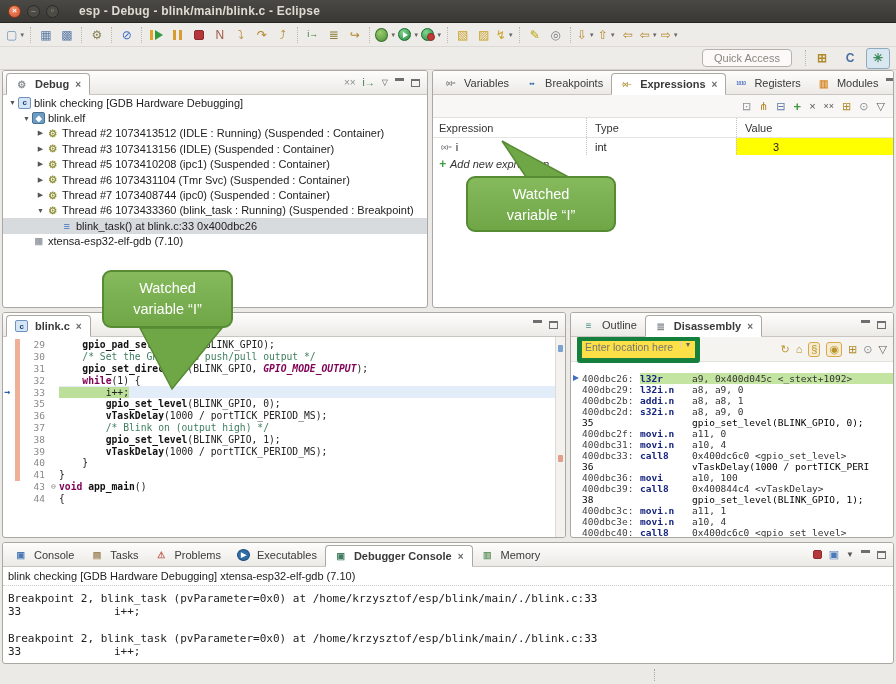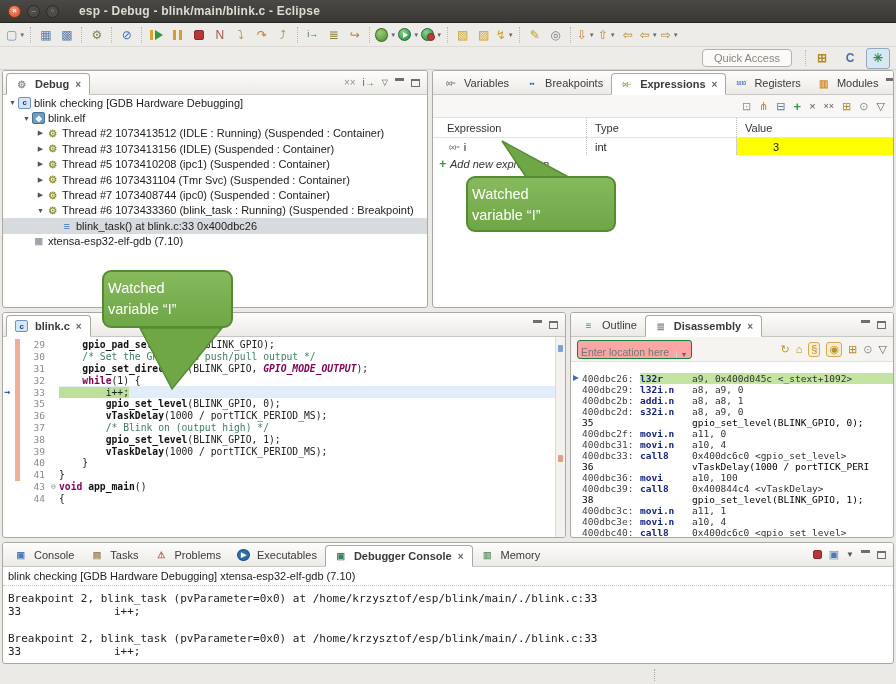--- a/index.html
+++ b/index.html
@@ -54,21 +54,21 @@
   
   .dbg-body{overflow:hidden;height:calc(100% - 23px)}
   .trow{height:15.4px;display:flex;align-items:center;white-space:nowrap;font-size:11px}
   .trow .exp{width:11px;font-size:7px;color:#555;text-align:center;flex:0 0 auto}
   .trow.sel{background:var(--sel,#D8DBDE)}
 
   
   .exp-toolbar{height:22px;display:flex;justify-content:flex-end;align-items:center;gap:8px;padding-right:8px;background:#F8F7F5;border-bottom:1px solid #E3E1DD}
   .exp-toolbar .ti{font-size:11px;line-height:1}
   .tblhead{display:flex;height:19px;align-items:center;border-bottom:1px solid #E6E4E0;color:#333}
-  .col-expr{width:153px;padding-left:14px;box-sizing:border-box}
+  .col-expr{width:153px;padding-left:6px;box-sizing:border-box}
   .col-type{width:150px;padding-left:8px;box-sizing:border-box;border-left:1px dotted #C4C2BE;height:100%;display:flex;align-items:center}
   .col-val{flex:1;padding-left:8px;box-sizing:border-box;border-left:1px dotted #C4C2BE;height:100%;display:flex;align-items:center}
   .xrow{display:flex;height:17px;align-items:center}
   .valhl{background:var(--valhl,#FFFF00);padding-left:36px!important}
   .addrow{display:flex;height:17px;align-items:center;font-style:italic;color:#333}
   .plus{color:#3E9B3E;font-weight:bold;font-size:12px;margin:0 4px 0 6px}
   .xicon{font-size:6px;color:#777;font-weight:bold;margin:0 4px 0 2px}
 
   
   .ed-body{position:relative;height:calc(100% - 23px);font-family:"DejaVu Sans Mono",monospace;font-size:9.7px;padding-top:2px;box-sizing:border-box}
@@ -85,21 +85,21 @@
   .fn{font-weight:bold;color:#111}
   .kw{font-weight:bold;color:#7F0055}
   .cm{color:#3F7F5F}
   .en{font-style:italic;font-weight:bold;color:#7F0055}
   .st{color:#2A00FF}
   .ovruler{position:absolute;right:0;top:0;bottom:0;width:9px;background:#F4F2EF;border-left:1px solid #DDDAD6}
   .ovmark{position:absolute;left:2px;width:5px;height:7px;border-radius:1px}
 
   
   .dis-toolbar{height:24px;display:flex;align-items:center;background:#F5F4F1;border-bottom:1px solid #E3E1DD;padding:0 6px;gap:6px}
-  .locbox{display:flex;align-items:flex-end;border:1px solid #15803d;background:#fca5a5;border-radius:3px;height:17px}
+  .locbox{display:flex;align-items:flex-start;border:5px solid #15803d;background:#fde047;border-radius:3px;height:17px}
   .locbox input{border:0;outline:0;width:92px;font-size:10.5px;padding:0 3px;color:#555;font-family:"Liberation Sans",sans-serif;background:transparent}
   .locdd{width:14px;text-align:center;font-size:7px;color:#666;border-left:1px solid #D5D2CD}
   .dti{font-size:11px;line-height:1}
   .dti.tog{border:1px solid #D9A84C;background:#F6ECD2;border-radius:3px;padding:1px 2px}
   .dis-body{font-family:"DejaVu Sans Mono",monospace;font-size:9.5px;padding-top:11px;overflow:hidden;height:calc(100% - 48px)}
   .dline{height:11px;display:flex;align-items:center;white-space:pre}
   .dmark{width:11px;flex:0 0 auto;position:relative;height:100%}
   .dmark .arr{position:absolute;left:2px;top:2px;width:0;height:0;border-left:6px solid #3D6EC4;border-top:3.5px solid transparent;border-bottom:3.5px solid transparent}
   .daddr{width:58px;flex:0 0 auto;color:#444}
   .dsrcnum{color:#000}
@@ -112,21 +112,21 @@
   .con-head{height:18px;display:flex;align-items:center;padding-left:5px;border-bottom:1px dotted #CFCCC7;color:#222;font-size:11px;background:#fff}
   .con-body{font-family:"DejaVu Sans Mono",monospace;font-size:11px;padding:6px 0 0 5px}
   .cline{height:13.2px;white-space:pre}
 
   
   .statusbar{position:absolute;left:0;right:0;bottom:0;height:18px;background:#ECEAE7}
   .sgrip{position:absolute;left:654px;top:3px;height:12px;border-left:1px dotted #A9A6A1}
 
   
   .callout{position:absolute;z-index:51;background:linear-gradient(180deg,#86BA5D,var(--callout,#6FA646));
-           border:2px solid var(--calloutbd,#568A33);border-radius:9px;color:#fff;text-align:left;
+           border:2px solid var(--calloutbd,#568A33);border-radius:9px;color:#fff;text-align:center;
            font-size:14.5px;line-height:21px;padding:6px 4px;box-sizing:border-box}
   .tailsvg{position:absolute;left:0;top:0;z-index:50;pointer-events:none}
 </style>
 </head>
 <body>
 
 <div class="titlebar">
   <span class="wbtn close">×</span>
   <span class="wbtn minmax">–</span>
   <span class="wbtn minmax">▫</span>

